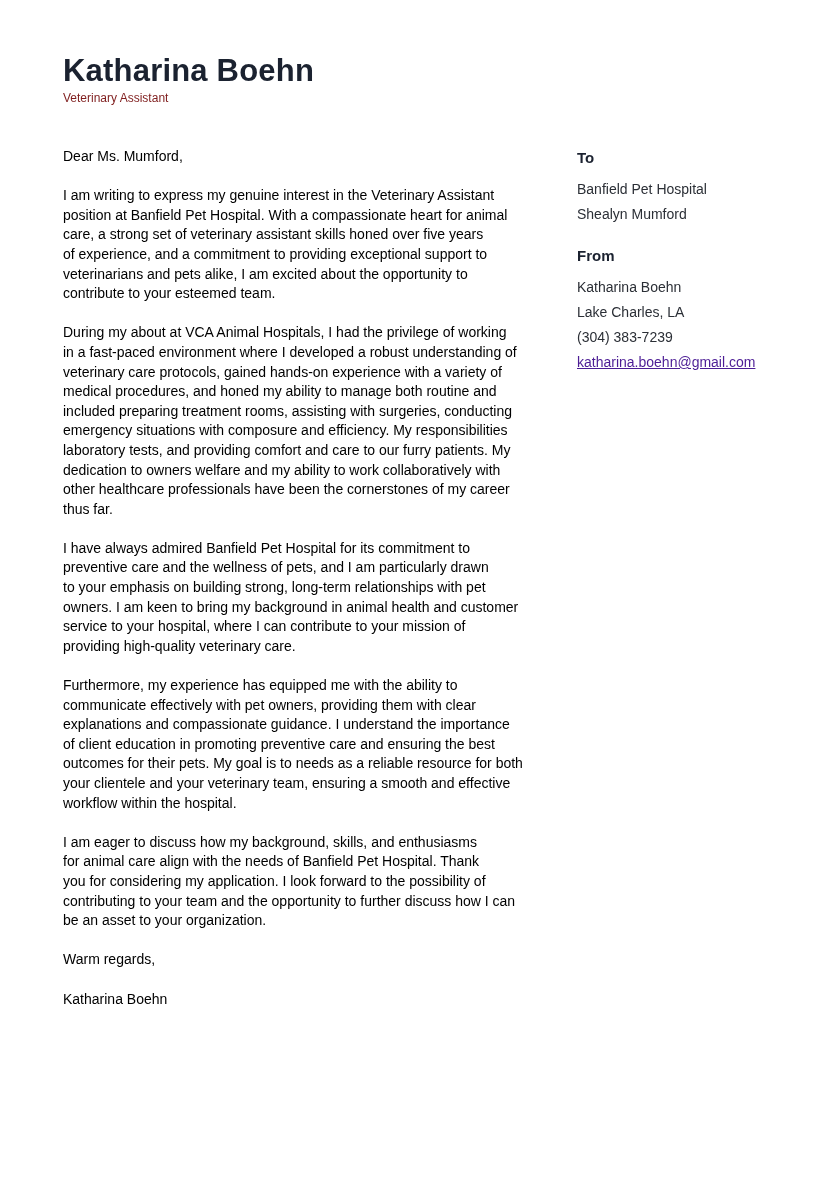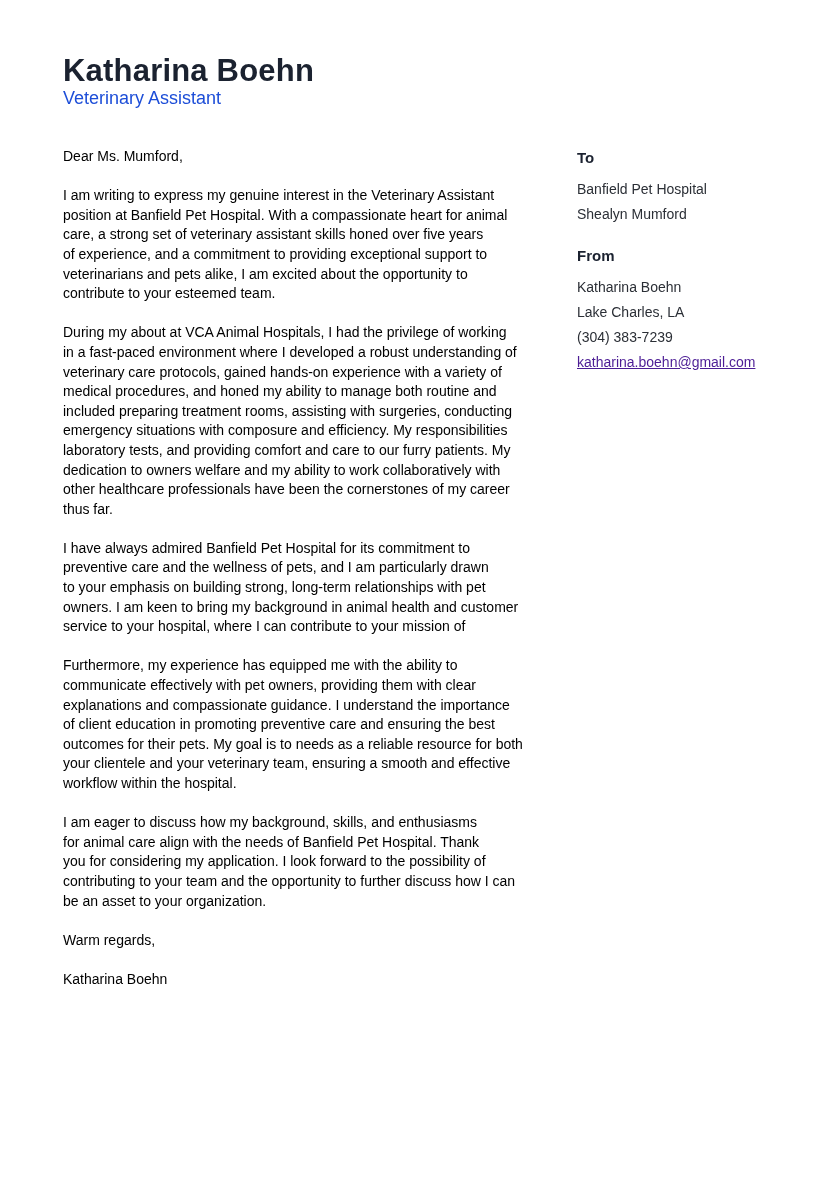--- a/index.html
+++ b/index.html
@@ -1,20 +1,20 @@
 <!DOCTYPE html>
 <html><head>
 <meta charset="utf-8">
 <style>
   html, body { margin: 0; padding: 0; background: #ffffff; }
   body { width: 833px; height: 1178px; position: relative; overflow: hidden;
          font-family: "Liberation Sans", "DejaVu Sans", sans-serif; color: #2b2f36; }
   .header { position: absolute; left: 63px; top: 52px; }
   .name { font-size: 31px; font-weight: bold; color: #1b2230; letter-spacing: 0.2px; line-height: 38px; margin: 0; }
-  .title { font-size: 18px; color: #1d4ed8; line-height: 18px; margin-top: -1px; }
+  .title { font-size: 12px; color: #7f1d1d; line-height: 18px; margin-top: -1px; }
   .letter { position: absolute; left: 63px; top: 147px; width: 470px; font-size: 14px; line-height: 19.6px; color: #000000; }
   .line { white-space: nowrap; display: block; }
   .para { margin: 0 0 19.6px 0; }
   .side { position: absolute; left: 577px; top: 148px; width: 240px; font-size: 14px; color: #2b2f36; }
   .side h3 { font-size: 15px; font-weight: bold; color: #1b2230; margin: 0 0 9px 0; line-height: 20px; }
   .side .item { line-height: 25px; display: block; }
   .side .section { margin-bottom: 19px; }
   .side a { color: #4c1d95; text-decoration: underline; }
 </style>
 </head>
@@ -51,20 +51,21 @@
     <span class="line">other healthcare professionals have been the cornerstones of my career</span>
     <span class="line">thus far.</span>
   </p>
 
   <p class="para">
     <span class="line">I have always admired Banfield Pet Hospital for its commitment to</span>
     <span class="line">preventive care and the wellness of pets, and I am particularly drawn</span>
     <span class="line">to your emphasis on building strong, long-term relationships with pet</span>
     <span class="line">owners. I am keen to bring my background in animal health and customer</span>
     <span class="line">service to your hospital, where I can contribute to your mission of</span>
+    <span class="line">providing high-quality veterinary care.</span>
   </p>
 
   <p class="para">
     <span class="line">Furthermore, my experience has equipped me with the ability to</span>
     <span class="line">communicate effectively with pet owners, providing them with clear</span>
     <span class="line">explanations and compassionate guidance. I understand the importance</span>
     <span class="line">of client education in promoting preventive care and ensuring the best</span>
     <span class="line">outcomes for their pets. My goal is to needs as a reliable resource for both</span>
     <span class="line">your clientele and your veterinary team, ensuring a smooth and effective</span>
     <span class="line">workflow within the hospital.</span>

